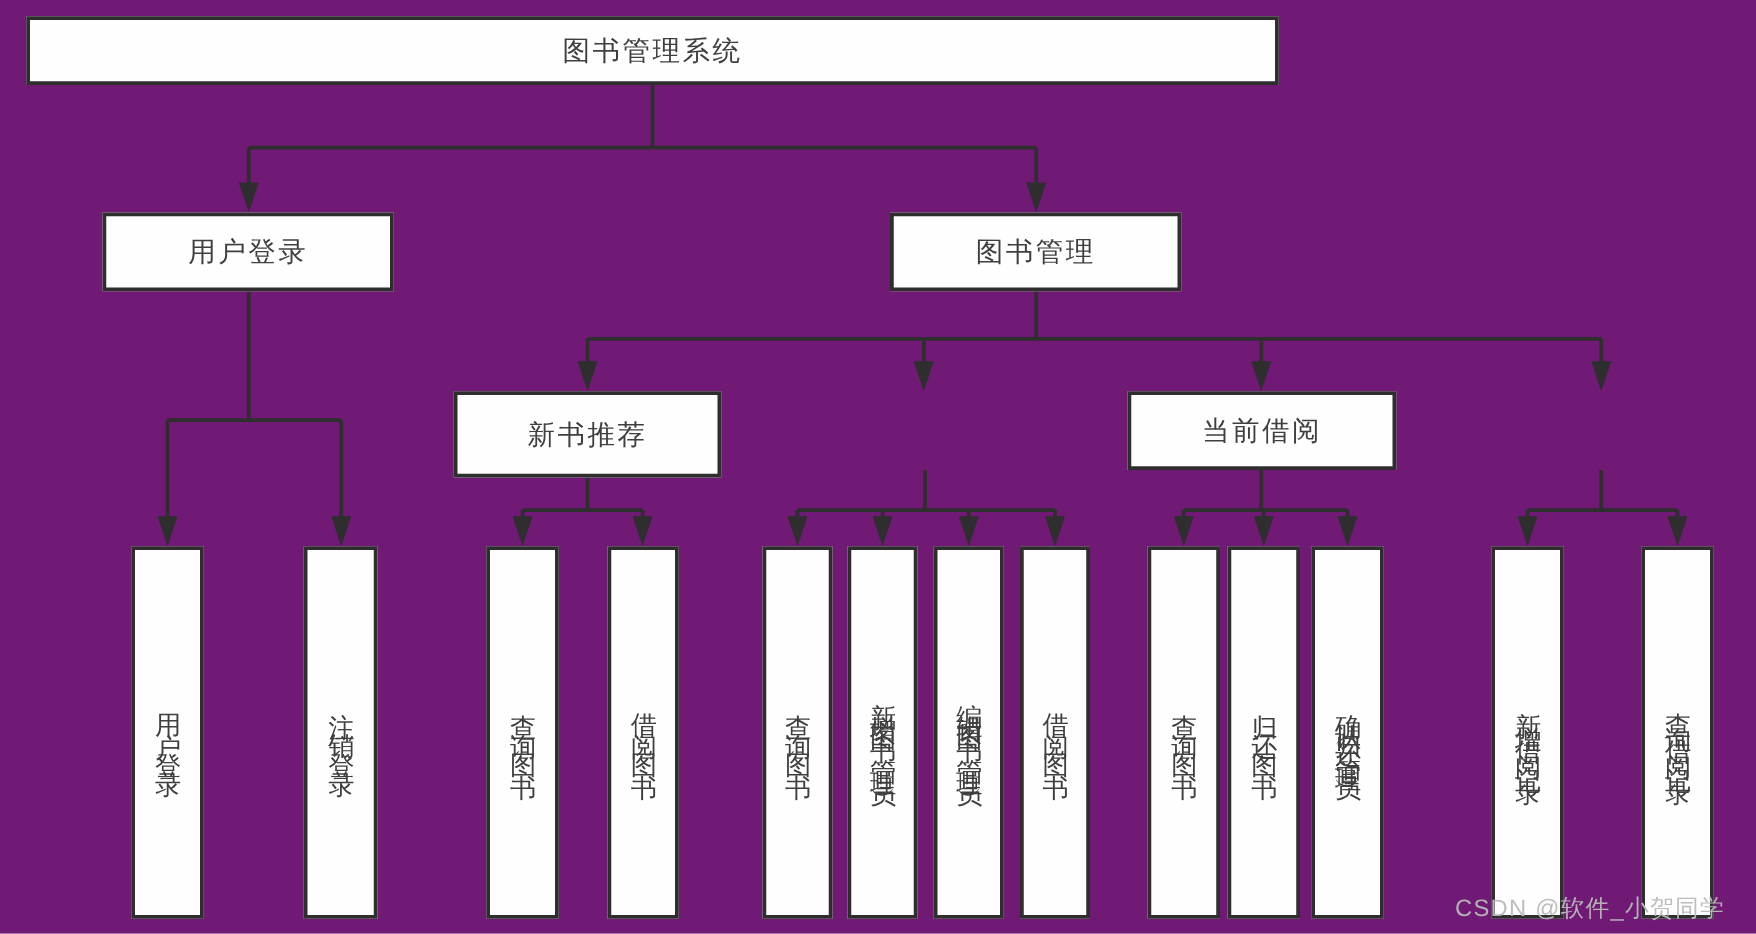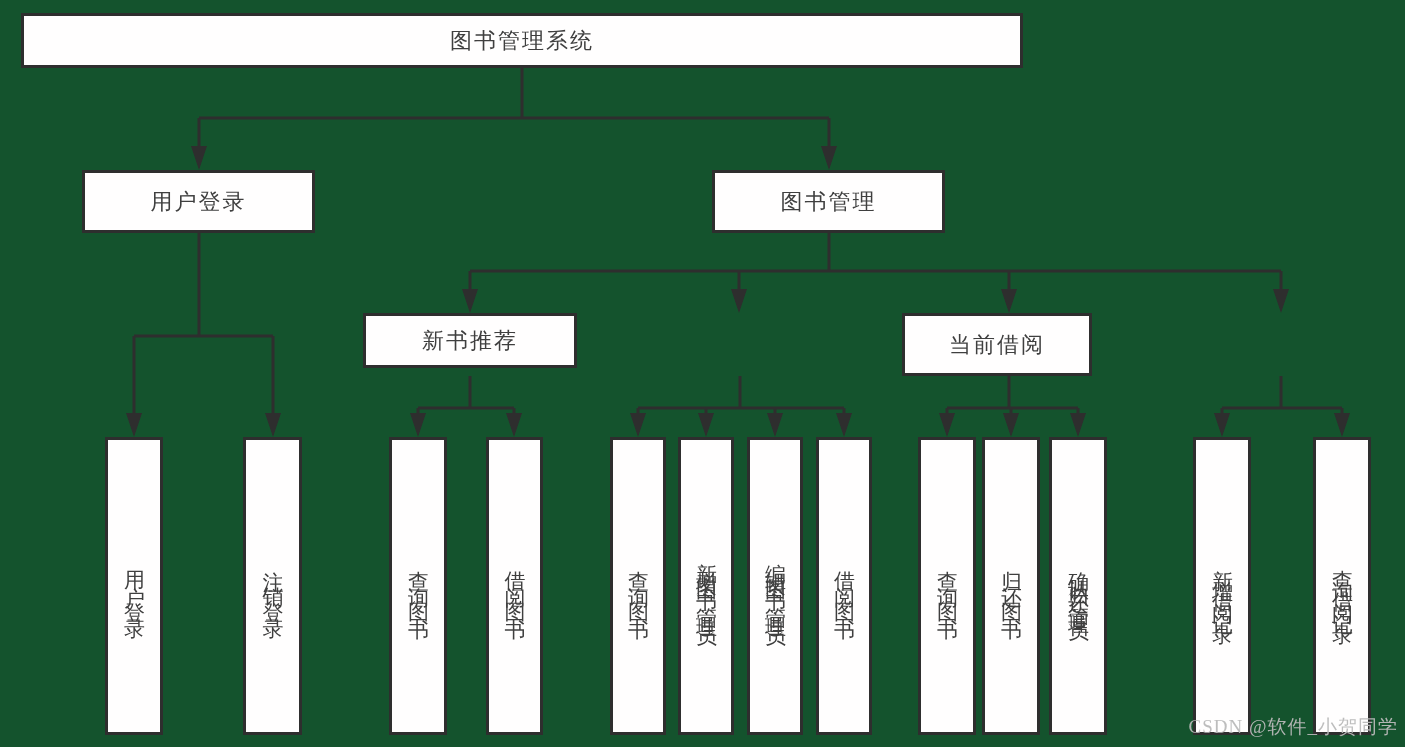--- a/index.html
+++ b/index.html
@@ -1,21 +1,21 @@
 <!DOCTYPE html>
 <html><head>
 <meta charset="utf-8">
 <style>
   html, body { margin: 0; padding: 0; background: #ffffff; }
   .stage {
     position: relative;
     width: 1405px;
     height: 747px;
-    background: #14532d;
-    font-family: Liberation Serif, serif;
+    background: #701a75;
+    font-family: Liberation Sans, sans-serif;
     overflow: hidden;
   }
   svg.connectors {
     position: absolute;
     left: 0; top: 0;
     width: 1405px; height: 747px;
     pointer-events: none;
   }
   .box {
     position: absolute;
@@ -38,21 +38,21 @@
     text-orientation: mixed;
     line-height: 1;
     white-space: nowrap;
   }
   .sp4  .vtext { letter-spacing: 16px; }
   .sp6  .vtext { letter-spacing: 11px; }
   .sp9  .vtext { letter-spacing: 9px;  }
   .sp10 .vtext { letter-spacing: 7px;  }
   .watermark {
     position: absolute;
-    right: 7px;
+    right: 25px;
     top: 714px;
     font-size: 19px;
     letter-spacing: 1px;
     color: rgba(185,185,185,0.95);
     z-index: 5;
     white-space: nowrap;
   }
 </style>
 </head>
 <body>
@@ -96,24 +96,24 @@
     <span>图书管理系统</span>
   </div>
 
   <div class="box hbox" style="left:82px; top:170px; width:233px; height:63px;">
     <span>用户登录</span>
   </div>
   <div class="box hbox" style="left:712px; top:170px; width:233px; height:63px;align-items:center;">
     <span>图书管理</span>
   </div>
 
-  <div class="box hbox" style="left:363px; top:313px; width:214px; height:55px;">
+  <div class="box hbox" style="left:363px; top:313px; width:214px; height:69px;">
     <span>新书推荐</span>
   </div>
-  <div class="box hbox" style="left:902px; top:313px; width:190px; height:63px;">
+  <div class="box hbox" style="left:902px; top:313px; width:215px; height:63px;">
     <span>当前借阅</span>
   </div>
 
   <div class="box vbox sp4" style="left:105px; top:437px; width:58px; height:298px;">
     <span class="vtext">用户登录</span>
   </div>
   <div class="box vbox sp4" style="left:243px; top:437px; width:59px; height:298px;">
     <span class="vtext">注销登录</span>
   </div>
 

